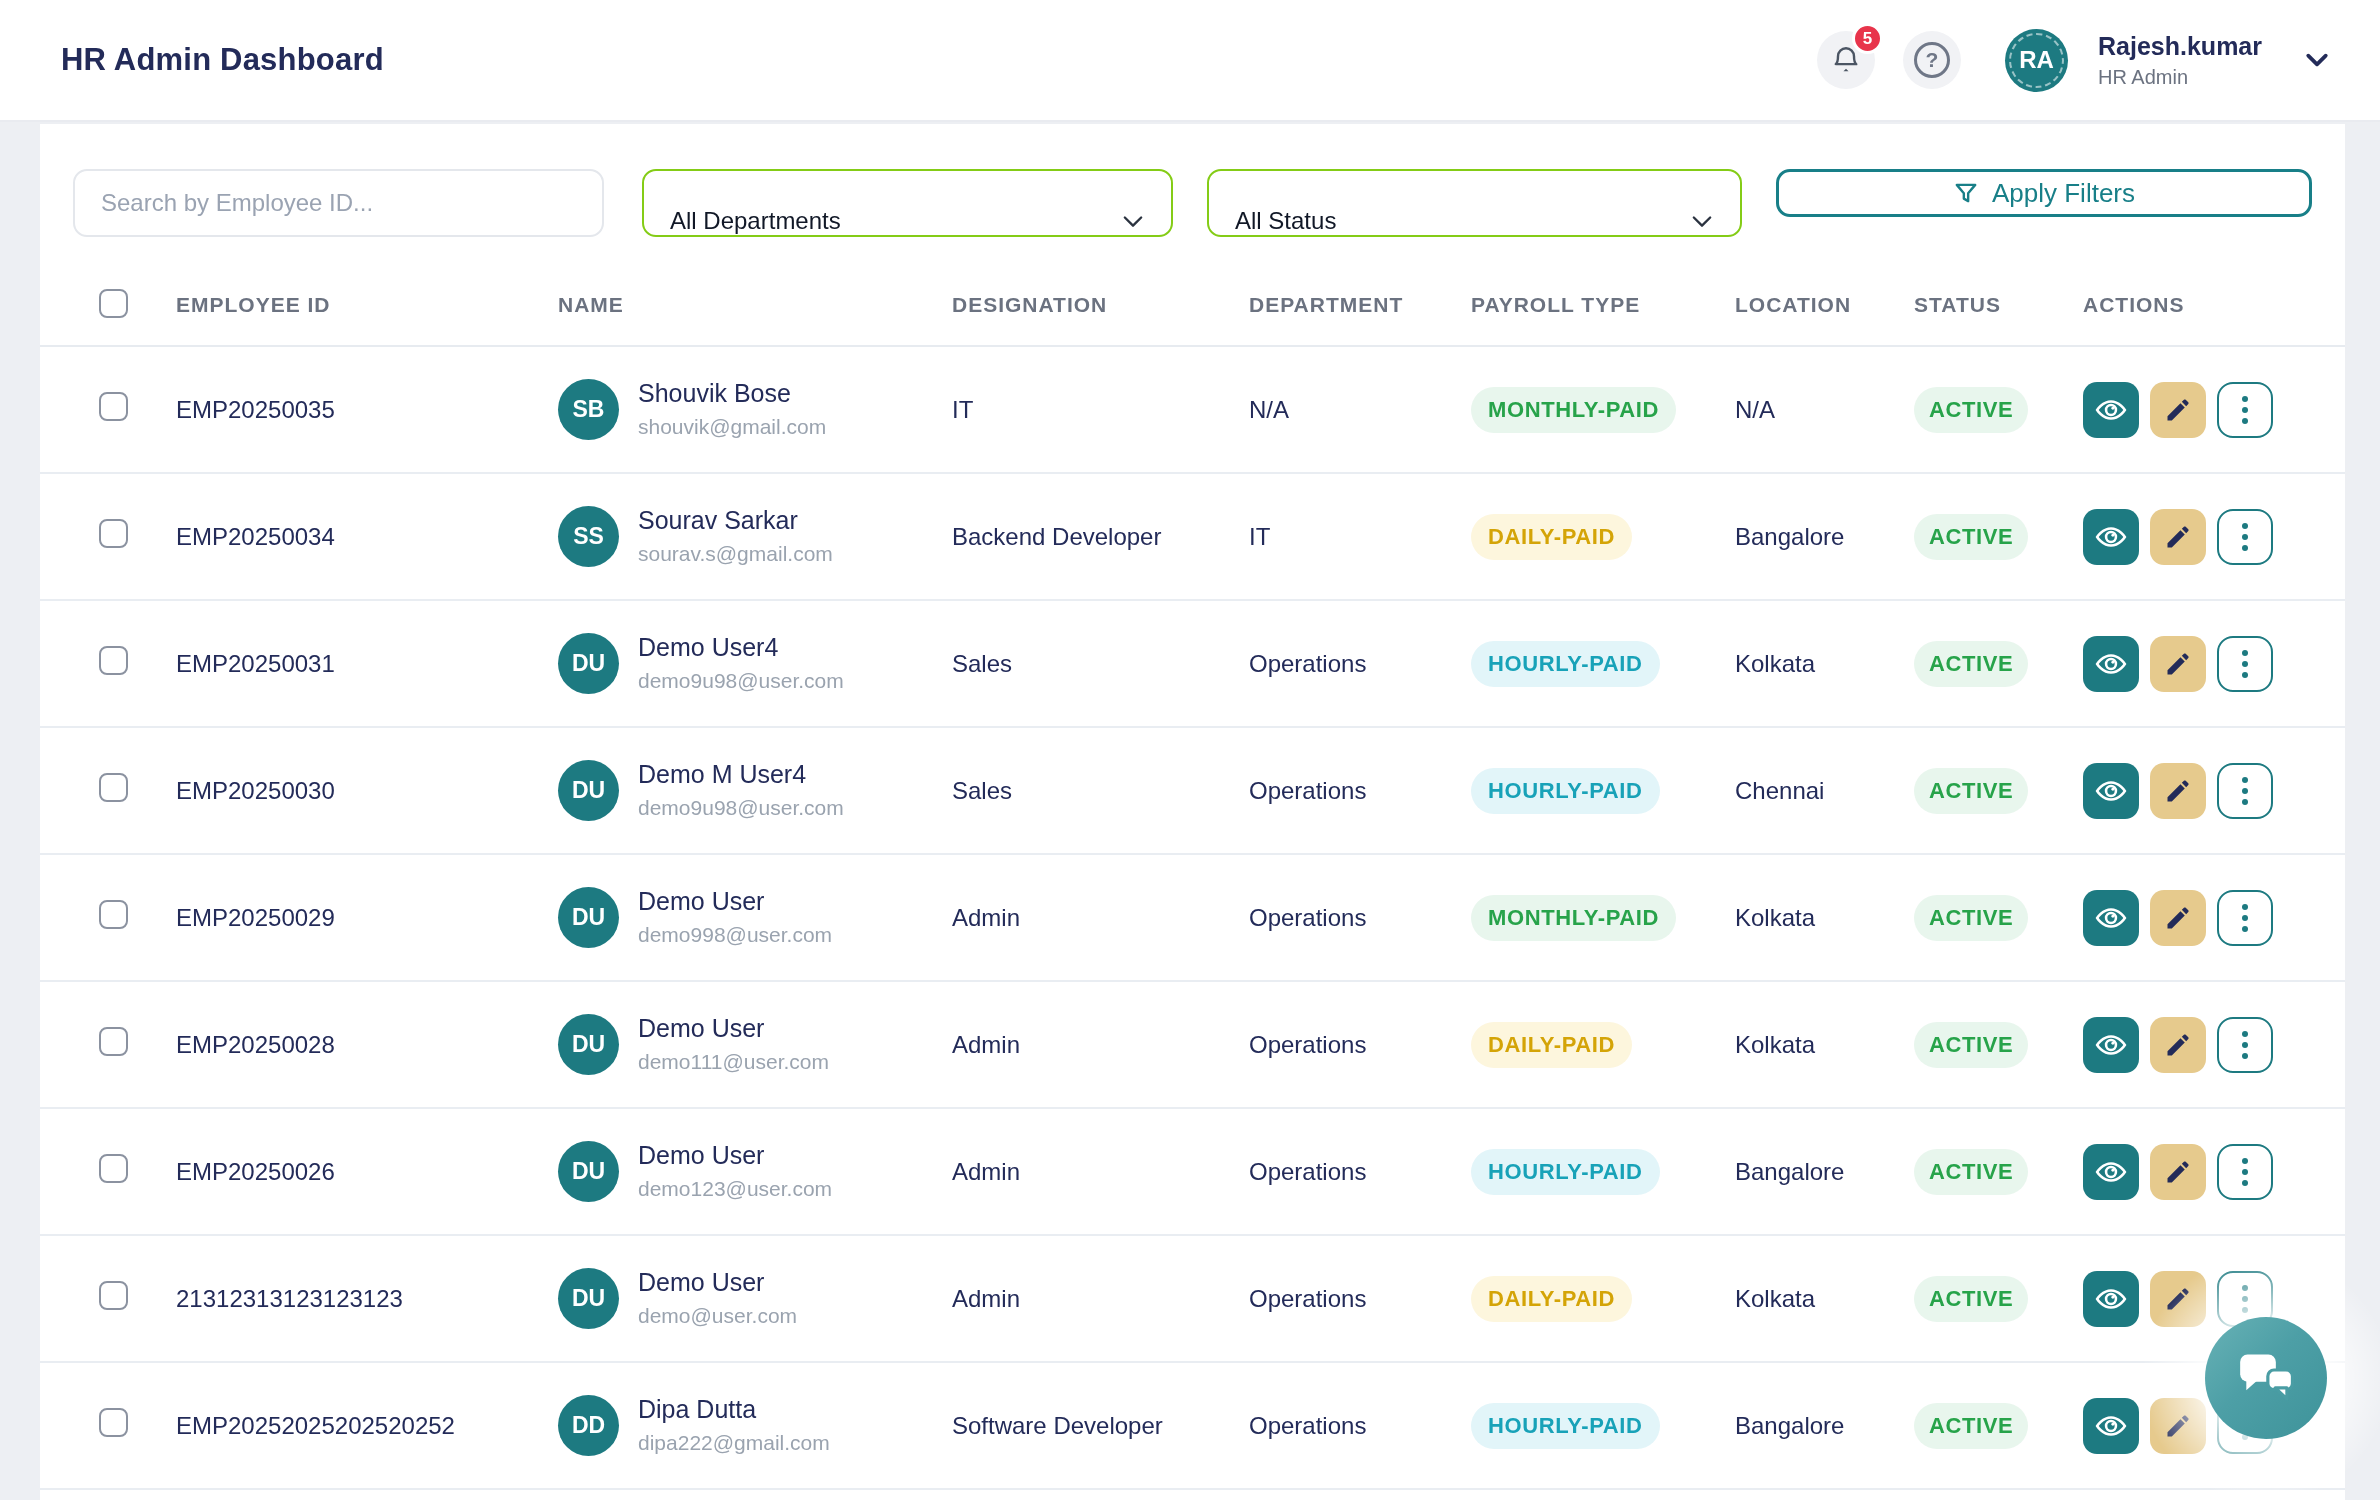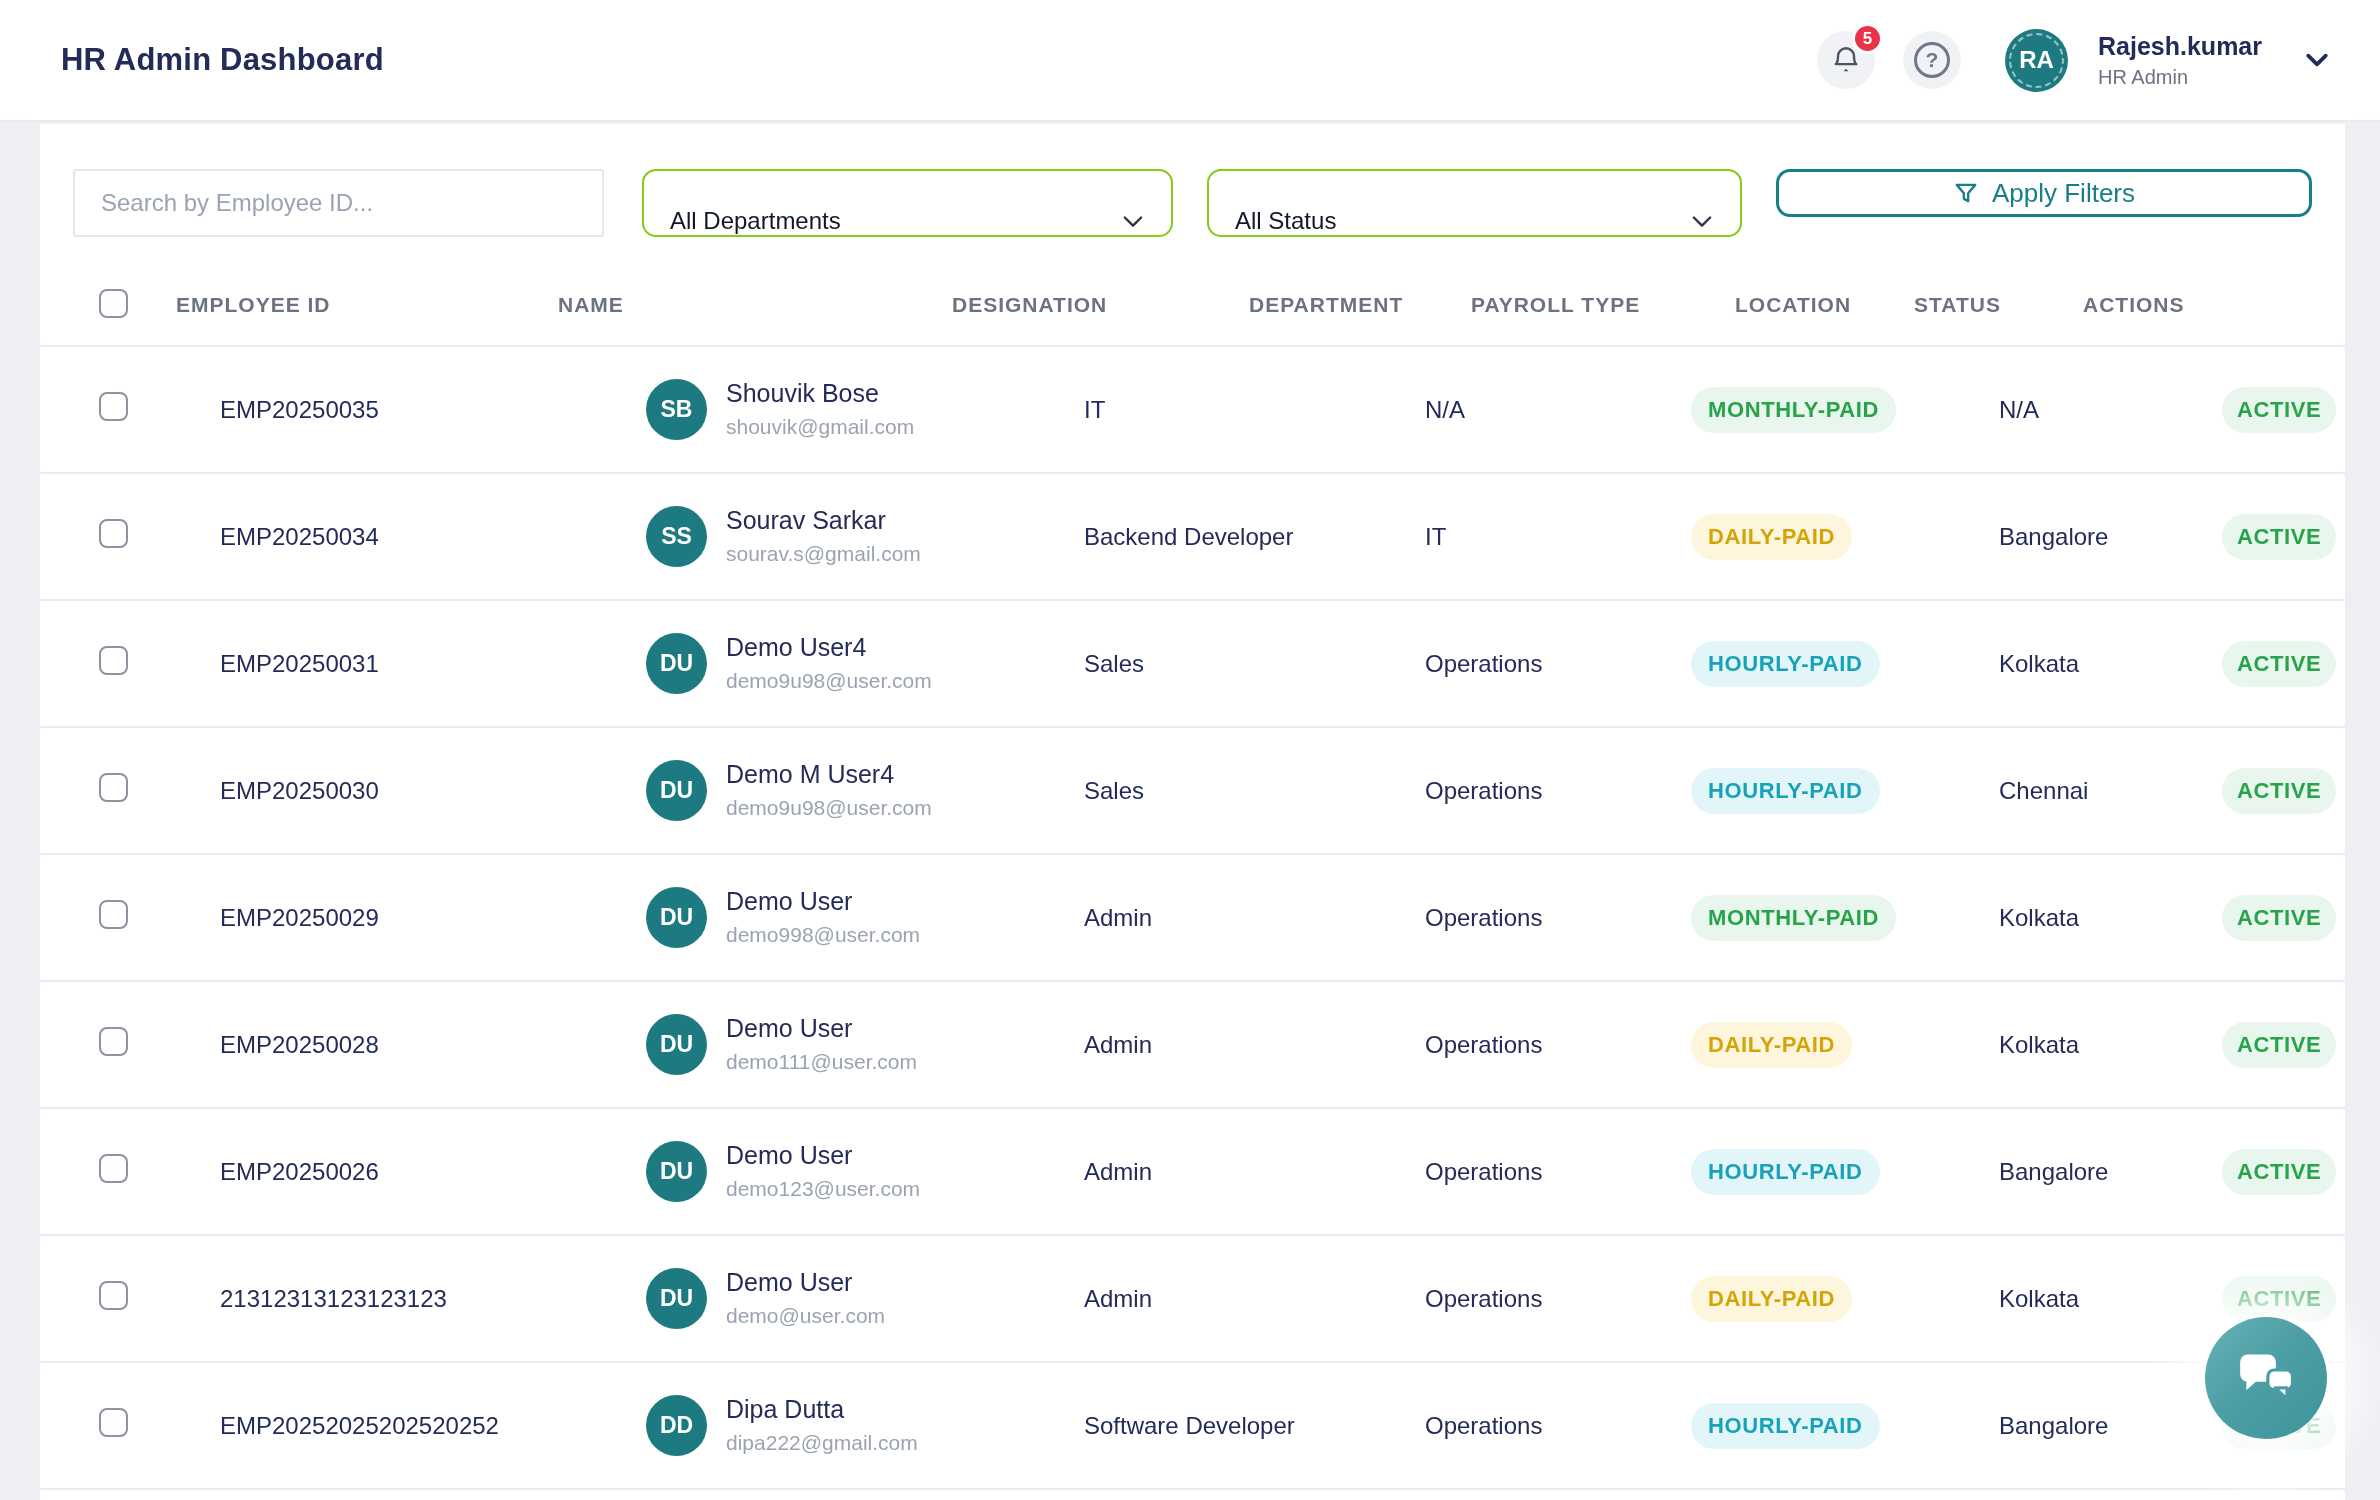--- a/index.html
+++ b/index.html
@@ -68,21 +68,21 @@
     background: #ffffff;
   }
 
   
   .filters {
     position: absolute; left: 33px; top: 45px; height: 68px;
     display: flex; align-items: stretch;
   }
   .search-input {
     width: 531px; height: 68px; margin-right: 38px;
-    border: 2px solid #e4e7ec; border-radius: 2px;
+    border: 2px solid #e4e7ec; border-radius: 14px;
     font-size: 24px; color: #0369a1; padding: 0 26px;
     font-family: "Liberation Sans", sans-serif;
     outline: none; background: #fff;
   }
   .search-input::placeholder { color: #9aa3b2; }
   .select-box {
     height: 68px; border: 2px solid #84cc16; border-radius: 14px;
     background: #fff; cursor: pointer;
     display: flex; align-items: flex-end; justify-content: space-between;
     padding: 0 24px 0 26px; font-size: 24px; color: #111827;
@@ -116,21 +116,20 @@
   .th-check { padding-bottom: 22px; }
   .checkbox {
     display: inline-block; width: 29px; height: 29px;
     border: 2.5px solid #8b92a0; border-radius: 8px;
     background: #fff; cursor: pointer;
   }
   .rows { position: absolute; top: 223px; left: 0; width: 100%; }
   .trow {
     height: 127px; align-items: center;
     border-bottom: 2px solid #e9edf2;
-    gap: 44px;
   }
   .cell { font-size: 24px; color: #232b59; }
   .c-name { display: flex; align-items: flex-start; gap: 19px; }
   .avatar-sm {
     width: 61px; height: 61px; border-radius: 50%; flex: none;
     background: #1d7a81; color: #fff; font-size: 23px; font-weight: 600;
     display: flex; align-items: center; justify-content: center;
   }
   .emp-name { display: block; font-size: 25px; color: #232b59; margin-bottom: 7px; }
   .emp-email { display: block; font-size: 21px; color: #9aa3af; }

